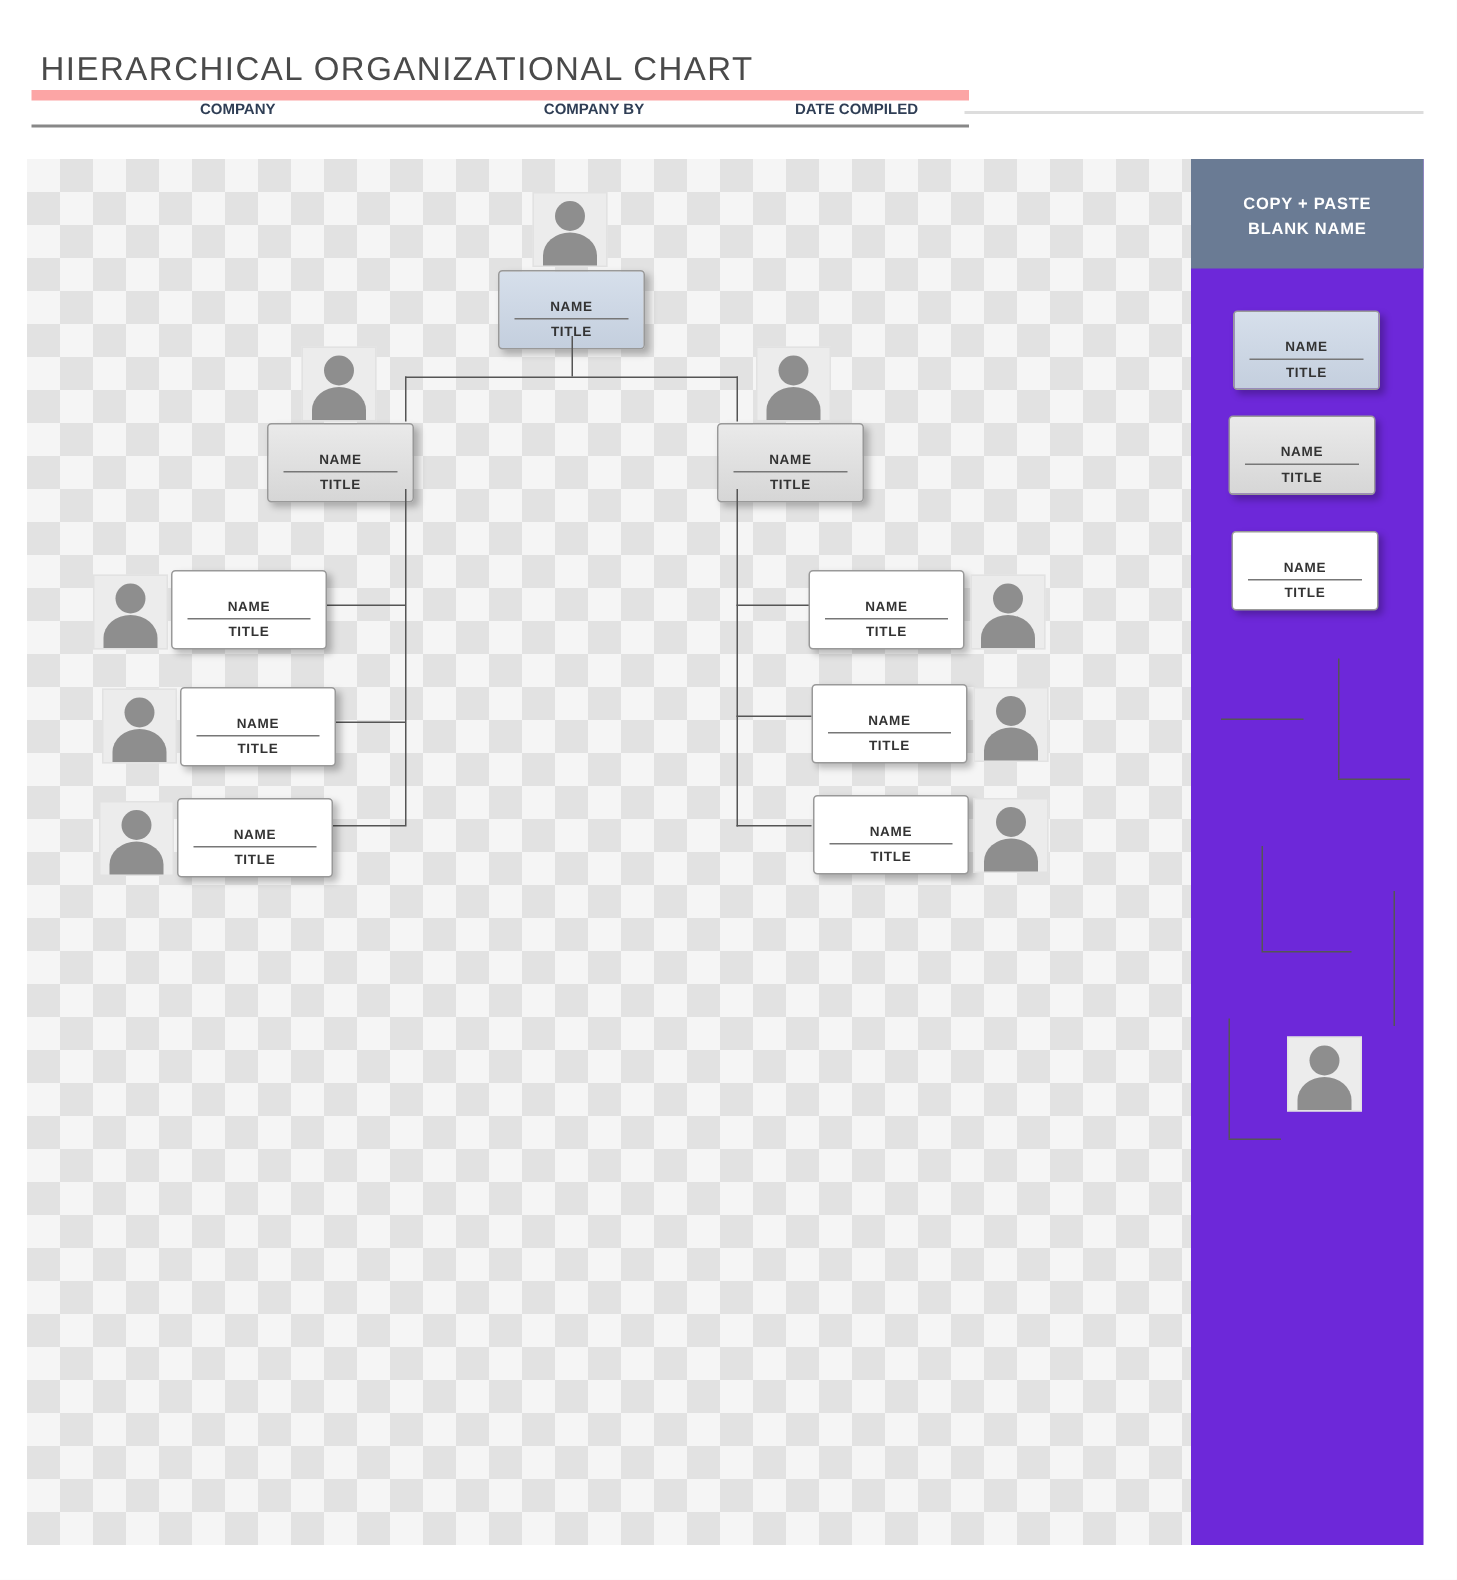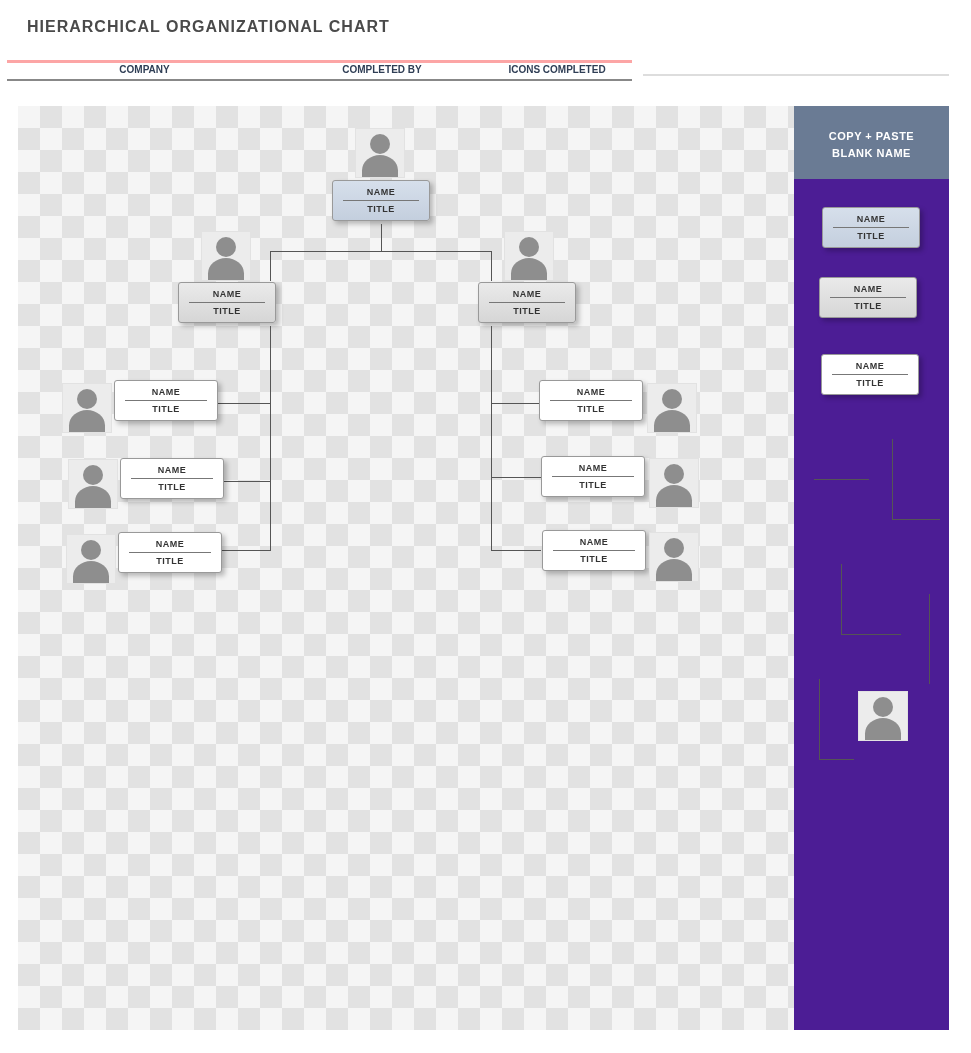--- a/index.html
+++ b/index.html
@@ -1,37 +1,37 @@
 <!DOCTYPE html>
 <html><head>
 <meta charset="utf-8">
 <style>
   html,body{margin:0;padding:0;font-family:Arial,Helvetica,sans-serif;background:#fff;color:#333;}
   .page{width:971px;height:1053px;position:relative;}
-  .title{position:absolute;left:27px;top:18px;font-size:16px;font-weight:bold;letter-spacing:1px;color:#4a4a4a;}
-  .meta-row{position:absolute;left:7px;top:60px;width:625px;height:16px;border-top:3px solid #fca5a5;border-bottom:2px solid #888;}
+  .title{position:absolute;left:27px;top:33px;font-size:22px;font-weight:normal;letter-spacing:1px;color:#4a4a4a;}
+  .meta-row{position:absolute;left:21px;top:60px;width:625px;height:16px;border-top:7px solid #fca5a5;border-bottom:2px solid #888;}
   .meta-cell{float:left;text-align:center;font-size:10px;font-weight:bold;color:#2f3e55;padding-top:1px;}
   .meta-company{width:275px;}
   .meta-compiled{width:200px;}
   .meta-date{width:150px;}
   .meta-tail{position:absolute;left:643px;top:74px;width:306px;height:2px;background:#ddd;}
 
   
   .canvas{
     position:absolute;left:18px;top:106px;width:776px;height:924px;
     background-image:
       linear-gradient(45deg,#e2e2e2 25%,transparent 25%,transparent 75%,#e2e2e2 75%,#e2e2e2),
       linear-gradient(45deg,#e2e2e2 25%,transparent 25%,transparent 75%,#e2e2e2 75%,#e2e2e2);
     background-color:#f5f5f5;
     background-size:44px 44px;
     background-position:0 0,22px 22px;
   }
 
   
-  .sidebar{position:absolute;left:794px;top:106px;width:155px;height:924px;background:#4c1d95;}
+  .sidebar{position:absolute;left:794px;top:106px;width:155px;height:924px;background:#6d28d9;}
   .sidebar-header{background:#6a7b94;color:#fff;text-align:center;font-size:11px;font-weight:bold;letter-spacing:.5px;padding:22px 6px 18px;line-height:1.5;}
   .sb-area{position:relative;}
 
   
   .avatar{position:absolute;background:#ececec;border:1px solid #e2e2e2;}
   .avatar.lg{width:48px;height:48px;}
   .avatar.sm{width:48px;height:48px;}
   .avatar .head{position:absolute;background:#8e8e8e;border-radius:50%;}
   .avatar .body{position:absolute;background:#8e8e8e;border-radius:50% 50% 0 0 / 70% 70% 0 0;}
   .avatar.lg .head{width:20px;height:20px;left:14px;top:5px;}
@@ -39,42 +39,42 @@
   .avatar.sm .head{width:20px;height:20px;left:14px;top:5px;}
   .avatar.sm .body{width:36px;height:22px;left:6px;bottom:0;}
 
   
   .card{
     position:absolute;text-align:center;font-size:9px;font-weight:bold;color:#333;
     border:1px solid #999;border-radius:3px;
     box-shadow:3px 3px 5px rgba(0,0,0,.25);
     box-sizing:border-box;
   }
-  .card .nm{display:block;padding:6px 4px 3px;letter-spacing:.5px;}
+  .card .nm{display:block;padding:18px 4px 3px;letter-spacing:.5px;}
   .card .ti{display:block;padding:3px 4px 6px;letter-spacing:.5px;font-weight:bold;}
   .card .divider{height:0;border-top:1px solid #777;margin:0 10px;}
   .card.blue{background:linear-gradient(#d6dfeb,#c4cfde);}
   .card.gray{background:linear-gradient(#eaeaea,#d6d6d6);}
   .card.white{background:#fff;}
 
   
   .line{position:absolute;background:#555;}
   .vline{width:1px;}
   .hline{height:1px;}
 </style>
 </head>
 <body>
 
 <div class="page">
   <div class="title">HIERARCHICAL ORGANIZATIONAL CHART</div>
 
   <div class="meta-row">
     <div class="meta-cell meta-company">COMPANY</div>
-    <div class="meta-cell meta-compiled">COMPLETED BY</div>
-    <div class="meta-cell meta-date">ICONS COMPLETED</div>
+    <div class="meta-cell meta-compiled">COMPANY BY</div>
+    <div class="meta-cell meta-date">DATE COMPILED</div>
   </div>
   <div class="meta-tail"></div>
 
   <div class="canvas">
 
     <div class="avatar lg" style="left:337px;top:22px;">
       <div class="head"></div>
         <div class="body"></div>
     </div>
     <div class="card blue" style="left:314px;top:74px;width:98px;">

